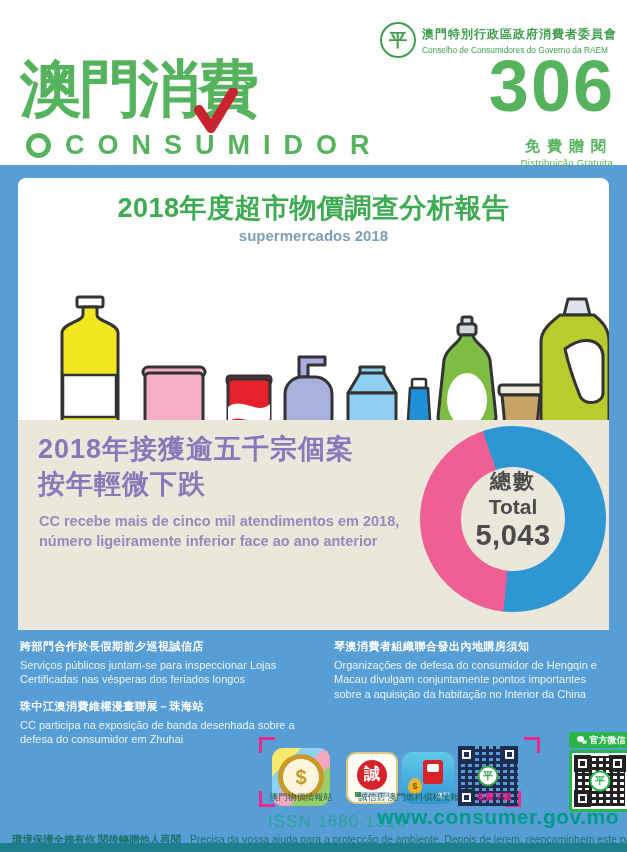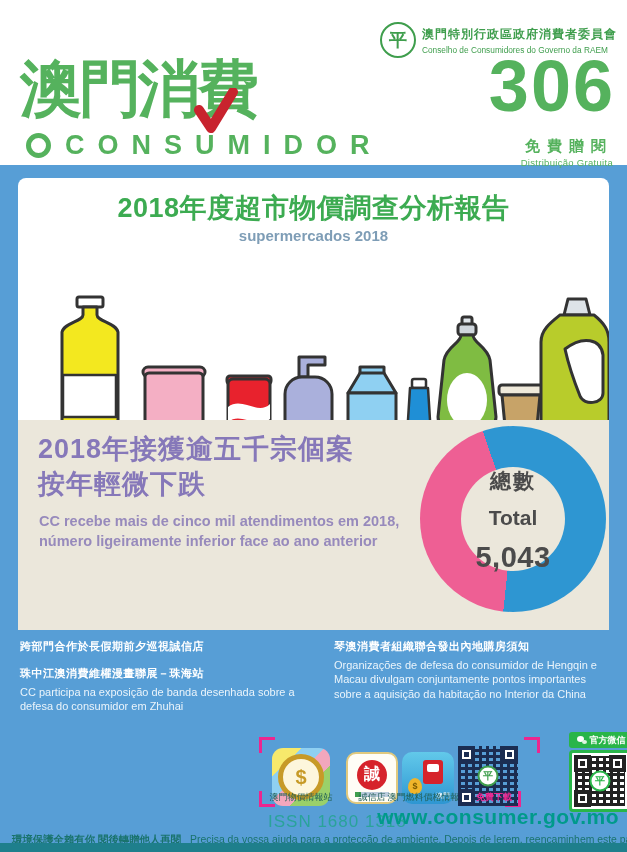--- a/index.html
+++ b/index.html
@@ -31,21 +31,21 @@
   .banner-sub{text-align:center;font-size:15px;font-weight:bold;color:var(--banner-sub,#7e9db6);line-height:1.3;}
   .products{position:absolute;left:0;bottom:4px;}
 
   
   .cases{position:absolute;left:18px;top:420px;width:591px;height:210px;background:var(--cream,#ebe7db);border-radius:0;}
   .cases-title{position:absolute;left:20px;top:12px;font-size:27px;font-weight:bold;color:var(--purple,#8678b9);line-height:1.3;letter-spacing:1px;}
   .cases-sub{position:absolute;left:21px;top:92px;font-size:14.5px;font-weight:bold;color:var(--purple-light,#978abc);line-height:1.35;}
   .donut{position:absolute;left:402px;top:6px;width:186px;height:186px;border-radius:50%;
       background:conic-gradient(from 341deg, var(--donut-blue,#2e96d2) 0 205deg, var(--donut-pink,#ee5f94) 205deg 360deg);}
   .donut-hole{position:absolute;inset:41px;border-radius:50%;background:var(--cream,#ebe7db);
-      display:flex;flex-direction:column;align-items:center;justify-content:flex-start;color:var(--donut-text,#4b4b4b);gap:11px;}
+      display:flex;flex-direction:column;align-items:center;justify-content:flex-start;color:var(--donut-text,#4b4b4b);}
   .dc-cn{font-size:21px;font-weight:bold;letter-spacing:2px;}
   .dc-en{font-size:21px;font-weight:bold;}
   .dc-val{font-size:29px;font-weight:bold;letter-spacing:.5px;}
 
   
   .news{position:absolute;left:0;top:640px;width:627px;display:flex;padding:0 20px;box-sizing:border-box;gap:18px;}
   .news-col-left{width:296px;flex:0 0 auto;}
   .news-col-right{width:277px;flex:0 0 auto;}
   .news h3{margin:0;font-size:11px;font-weight:bold;color:#fff;letter-spacing:.5px;line-height:1.25;}
   .news p{margin:4px 0 0 0;font-size:11px;color:var(--news-sub,#eaf4fb);line-height:1.32;}
@@ -207,20 +207,21 @@
         <span class="dc-cn">總數</span>
         <span class="dc-en">Total</span>
         <span class="dc-val">5,043</span>
       </div>
     </div>
   </section>
 
   <div class="news">
     <div class="news-col-left">
       <h3>跨部門合作於長假期前夕巡視誠信店</h3>
+      <p>Serviços públicos juntam-se para inspeccionar Lojas Certificadas nas vésperas dos feriados longos</p>
       <h3 class="second">珠中江澳消費維權漫畫聯展－珠海站</h3>
       <p>CC participa na exposição de banda desenhada sobre a defesa do consumidor em Zhuhai</p>
     </div>
     <div class="news-col-right">
       <h3>琴澳消費者組織聯合發出內地購房須知</h3>
       <p>Organizações de defesa do consumidor de Hengqin e Macau divulgam conjuntamente pontos importantes sobre a aquisição da habitação no Interior da China</p>
     </div>
   </div>
 
   <div class="bracket b-tl"></div>

